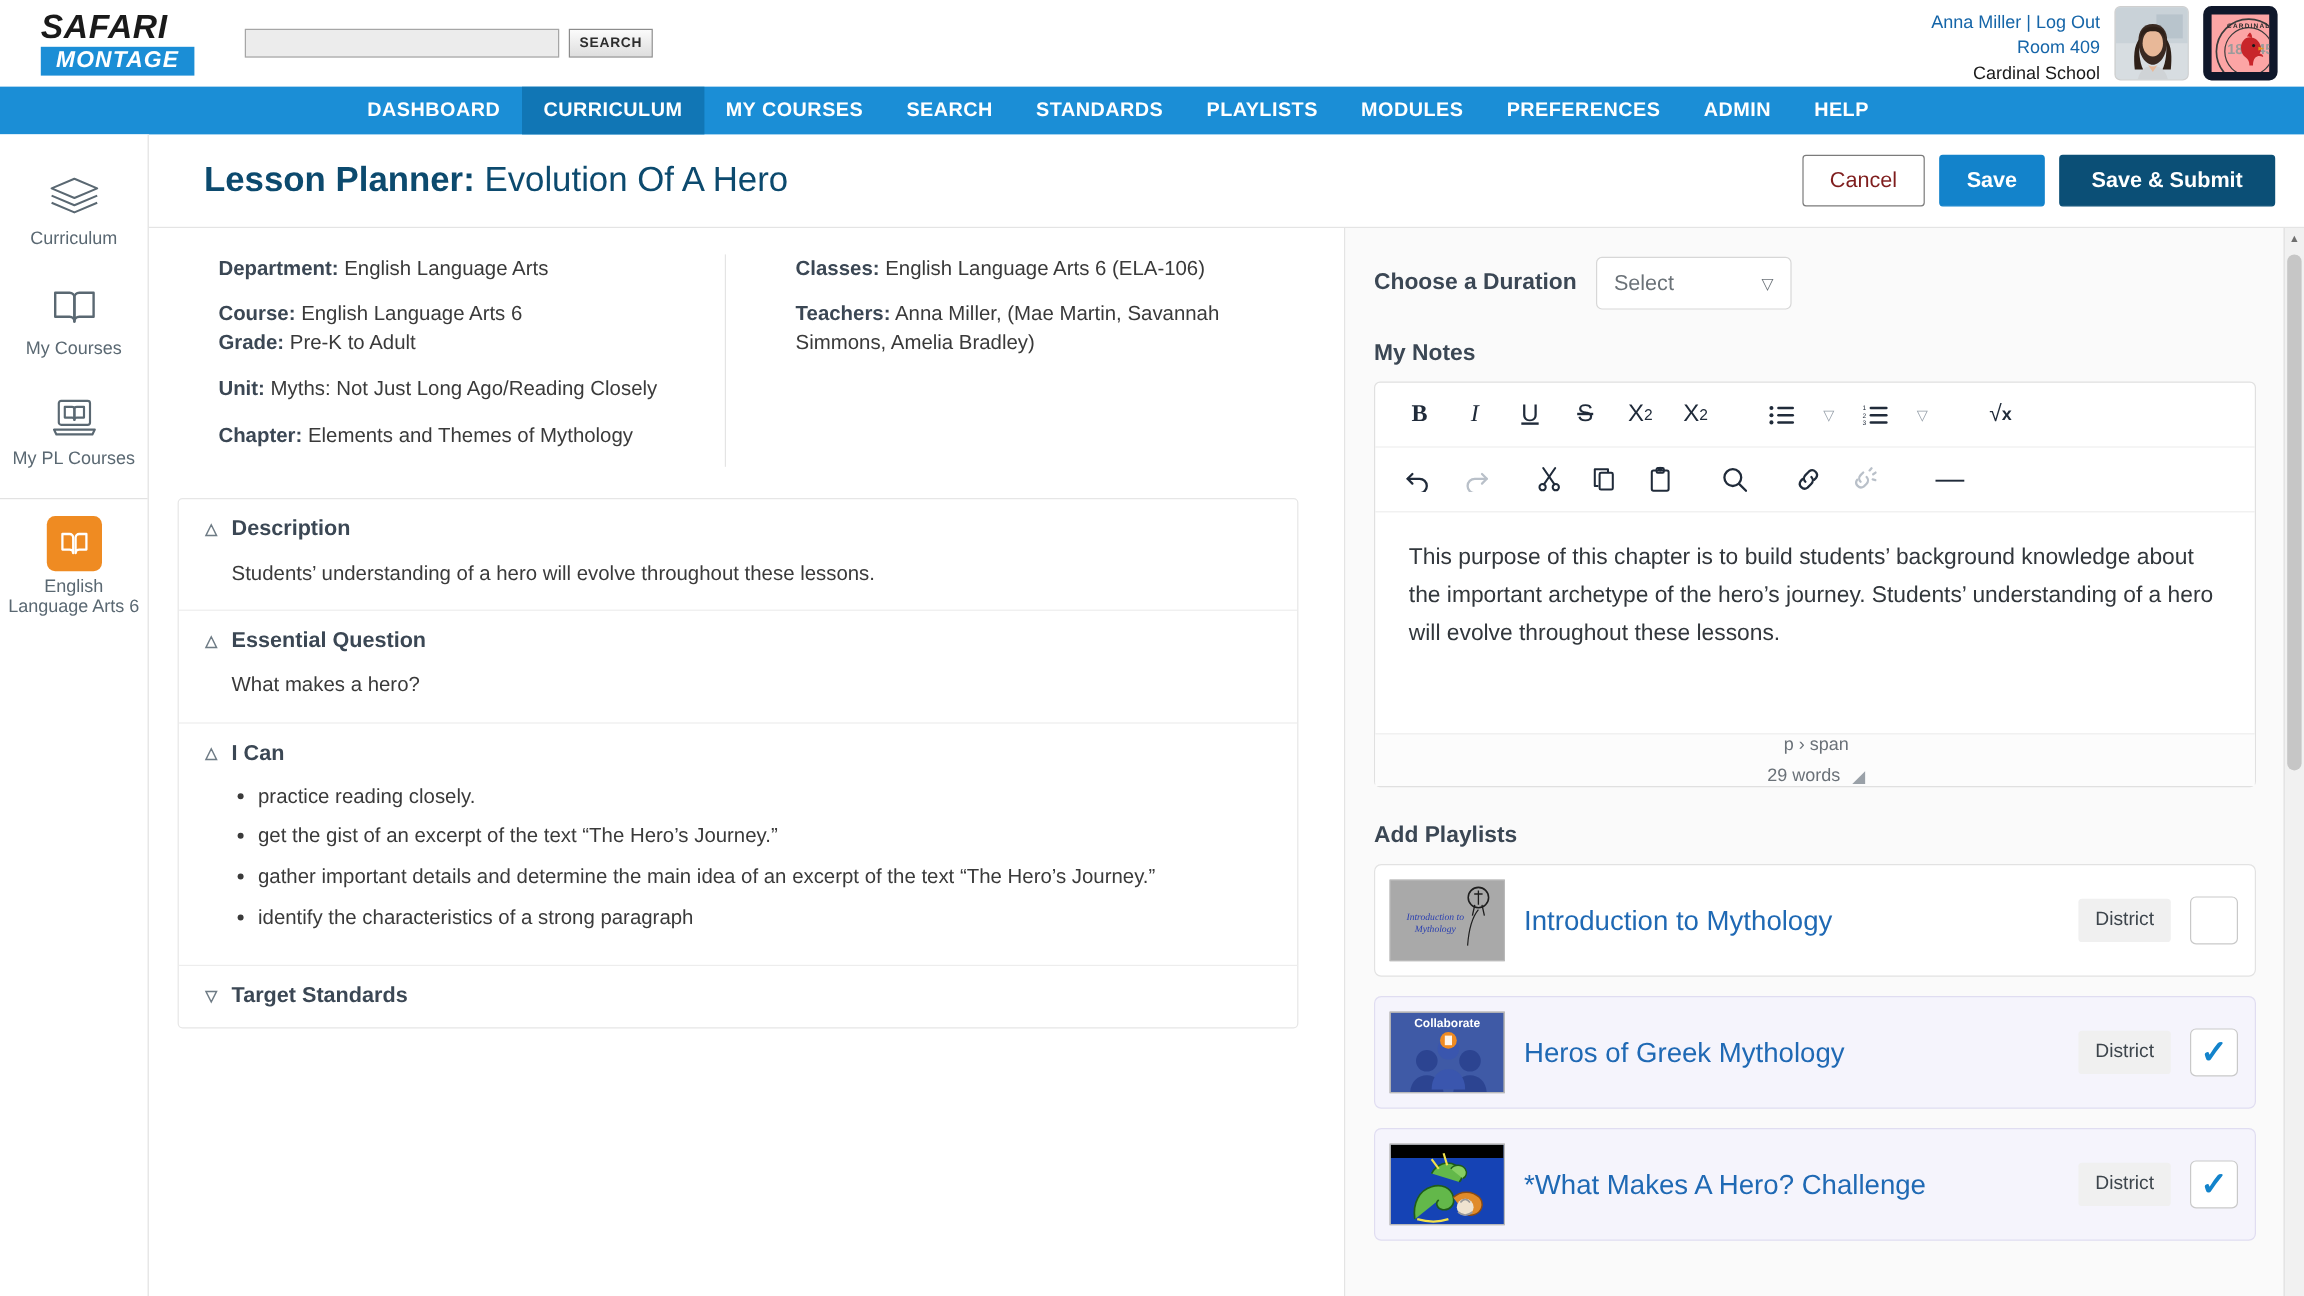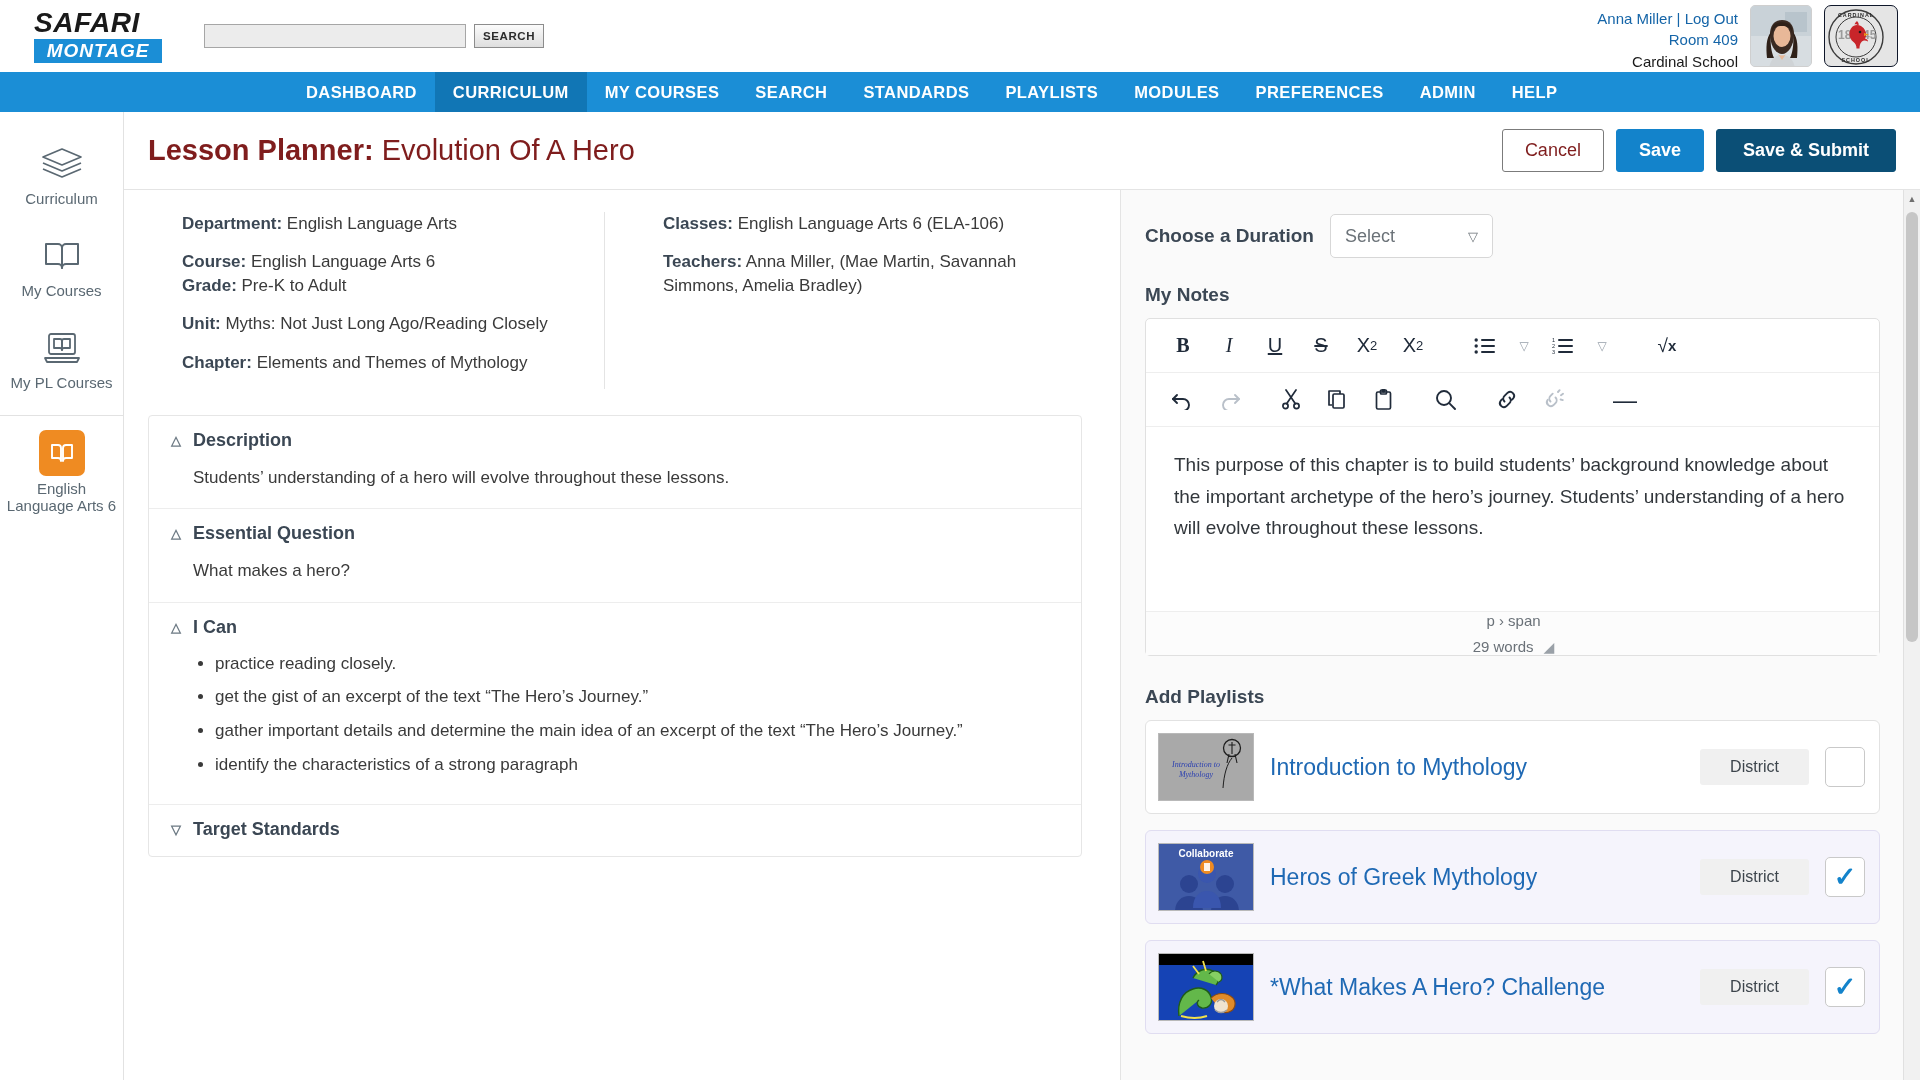--- a/index.html
+++ b/index.html
@@ -98,24 +98,24 @@
   .user-school { color: #1a1a1a; }
   .avatar {
     width: 62px; height: 62px;
     border: 1px solid #cfcfcf;
     border-radius: 5px;
     overflow: hidden;
     background: #cdd6dc;
     position: relative;
   }
   .school-badge {
-    width: 74px; height: 62px;
-    border: 1px solid #0f172a;
+    width: 62px; height: 62px;
+    border: 7px solid #0f172a;
     border-radius: 7px;
-    background: #e5e5e5;
+    background: #fca5a5;
     position: relative;
     overflow: hidden;
   }
 
   
   .navbar {
     height: 40px;
     background: #1b8ed6;
     display: flex;
     align-items: stretch;
@@ -175,21 +175,22 @@
     height: 78px;
     display: flex;
     align-items: center;
     justify-content: space-between;
     padding: 0 24px 0 24px;
     border-bottom: 1px solid #e4e4e4;
     position: relative;
   }
   .page-title {
     font-size: 29px;
-    color: #7f1d1d;
+    color: #0c4a6e;
+    margin-left: 22px;
   }
   .page-title b { font-weight: bold; }
   .page-title span.sub { font-weight: normal; }
   .btn-row { display: flex; align-items: center; gap: 12px; }
   .btn {
     font-family: "Liberation Sans", sans-serif;
     font-size: 18px;
     font-weight: bold;
     border-radius: 3px;
     cursor: pointer;
@@ -341,21 +342,21 @@
   .pl-title {
     flex: 1; min-width: 0;
     font-size: 23px;
     color: #1f69b4;
     cursor: pointer;
   }
   .pl-badge {
     background: #f0f0f0;
     color: #3d454c;
     font-size: 16px;
-    padding: 9px 30px;
+    padding: 9px 14px;
     border-radius: 3px;
     white-space: nowrap;
   }
   .pl-check {
     width: 40px; height: 40px;
     border: 1px solid #c9c9c9;
     border-radius: 5px;
     background: #ffffff;
     display: flex; align-items: center; justify-content: center;
     cursor: pointer;

